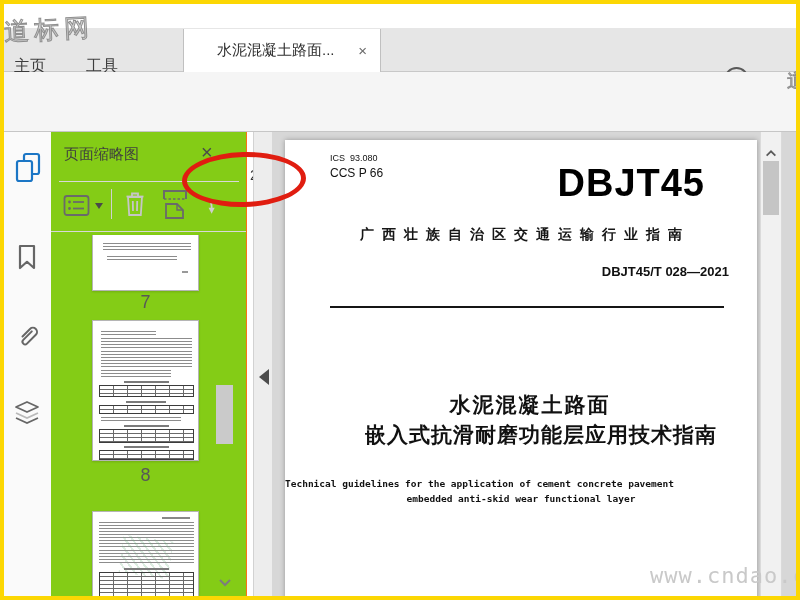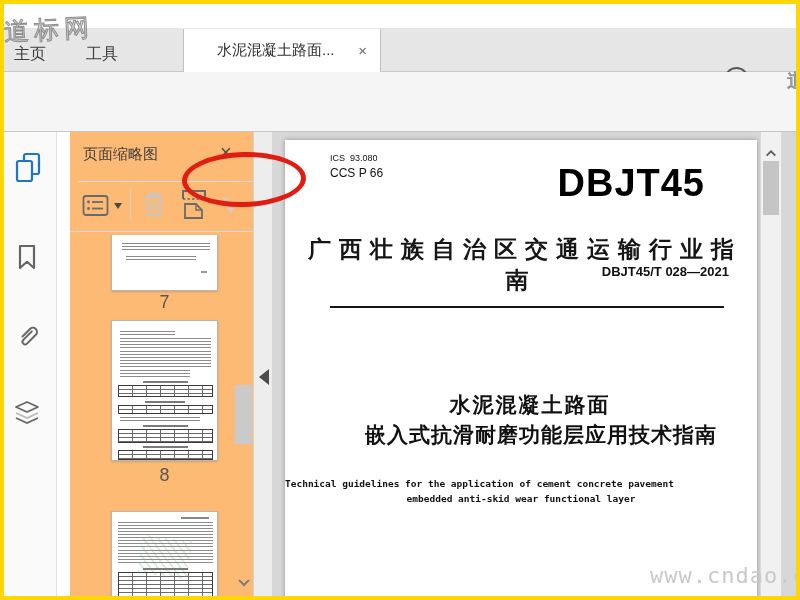--- a/index.html
+++ b/index.html
@@ -11,21 +11,21 @@
   #pdf-icon{left:8px;top:5px;width:15px;height:17px;border:1px solid #e06a5a;background:#fff;}
   #win-title{left:30px;top:4px;font-size:15px;color:#101010;white-space:nowrap;}
   #btn-min{left:702px;top:15px;width:20px;height:2px;background:#2b2b2b;}
   #btn-max{left:757px;top:8px;width:14px;height:13px;border:2px solid #2b2b2b;background:#fff;}
   .wm{color:rgba(150,150,150,.35);-webkit-text-stroke:1px #8f8f8f;
       font-family:"DejaVu Serif","Liberation Serif",serif;z-index:30;pointer-events:none;}
   #wm-top{left:4px;top:13px;font-size:25px;letter-spacing:5px;transform:rotate(-3deg);}
   #wm-side{left:787px;top:40px;width:11px;height:26px;overflow:hidden;font-size:19px;}
   
   #tabbar{left:0;top:28px;width:800px;height:44px;background:#e6e6e6;border-bottom:1px solid #c8c8c8;box-sizing:border-box;}
-  .toptab{top:4px;height:40px;line-height:44px;font-size:16px;color:#3d3d3d;}
+  .toptab{top:16px;height:40px;line-height:44px;font-size:16px;color:#3d3d3d;}
   #tab-home{left:14px;} #tab-tools{left:86px;}
   #doc-tab{left:183px;top:1px;width:198px;height:43px;background:#fff;border-left:1px solid #c0c0c0;
            border-right:1px solid #c0c0c0;box-sizing:border-box;display:flex;align-items:center;}
   #doc-tab .lbl{margin-left:33px;font-size:15px;color:#2e2e2e;white-space:nowrap;}
   #doc-tab .x{margin-left:auto;margin-right:13px;font-size:15px;color:#6a6a6a;}
   #help-btn{left:724px;top:39px;width:21px;height:21px;border:2px solid #595959;border-radius:50%;
             text-align:center;line-height:21px;font-size:14px;font-weight:bold;color:#595959;}
   
   #toolbar{left:0;top:72px;width:800px;height:60px;background:#f5f5f5;border-bottom:1px solid #c6c6c6;box-sizing:border-box;}
   .circ{width:26px;height:26px;border-radius:50%;display:flex;align-items:center;justify-content:center;}
@@ -35,21 +35,21 @@
   #page-total{left:242px;top:81px;height:44px;line-height:44px;font-size:14.5px;color:#333;}
   .vsep{width:1px;background:#c2c2c2;}
   #zoom-val{left:541px;top:81px;height:40px;line-height:40px;font-size:14px;color:#333;}
   .caret{width:0;height:0;border-left:4.5px solid transparent;border-right:4.5px solid transparent;border-top:6px solid #4a4a4a;}
   #zoom-underline{left:530px;top:120px;width:94px;height:1px;background:#b5b5b5;}
   #red-ellipse{left:182px;top:80px;width:114px;height:45px;border:5px solid #e01d10;border-radius:50%;
                transform:rotate(-1.5deg);z-index:20;pointer-events:none;}
   
   #navstrip{left:0;top:132px;width:57px;height:468px;background:#fafafa;border-right:1px solid #e2e2e2;box-sizing:border-box;}
   
-  #panel{left:70px;top:132px;width:196px;height:468px;background:#fdba74;border-right:1px solid #f97316;box-sizing:border-box;overflow:hidden;}
+  #panel{left:51px;top:132px;width:196px;height:468px;background:#84cc16;border-right:1px solid #f97316;box-sizing:border-box;overflow:hidden;}
   #panel-title{left:13px;top:13px;font-size:15px;color:#3f3f3f;}
   #panel-close{left:150px;top:9px;font-size:20px;color:#4a4a4a;}
   .pdiv{left:8px;width:180px;height:1px;background:#d8d8d8;}
   #thumbs{left:0;top:100px;width:196px;height:368px;overflow:hidden;}
   .thumb{left:41px;width:107px;background:#fff;border:1px solid #b5b5b5;box-sizing:border-box;overflow:hidden;box-shadow:0 1px 2px rgba(0,0,0,.15);}
   .tlabel{left:41px;width:107px;text-align:center;font-size:18px;color:#585858;}
   .para{background:repeating-linear-gradient(to bottom,#8c8c8c 0 1px,transparent 1px 3px);}
   .cap{background:#7a7a7a;height:2px;}
   .mtab{border:1px solid #3c3c3c;box-sizing:border-box;
         background:repeating-linear-gradient(to right,transparent 0 13px,#6a6a6a 13px 14px),
@@ -60,21 +60,21 @@
   
   #split{left:253px;top:132px;width:19px;height:468px;background:#ededed;border-left:1px solid #d2d2d2;box-sizing:border-box;}
   #collapse{left:5px;top:237px;width:0;height:0;border-top:8px solid transparent;border-bottom:8px solid transparent;border-right:10px solid #4c4c4c;}
   #docarea{left:272px;top:132px;width:528px;height:468px;background:#d7d7d7;overflow:hidden;}
   #page{left:13px;top:8px;width:472px;height:480px;background:#fff;box-shadow:0 0 5px rgba(0,0,0,.3);}
   .serif{font-family:Liberation Sans, sans-serif;}
   .mono{font-family:"DejaVu Sans Mono","Liberation Mono",monospace;}
   #d-ics{left:45px;top:13px;font-size:9px;color:#111;white-space:pre;}
   #d-ccs{left:45px;top:26px;font-size:12px;color:#111;white-space:pre;}
   #d-code{right:52px;top:22px;font-size:38px;font-weight:bold;letter-spacing:1px;color:#000;}
-  #d-org{left:0;right:0;top:94px;text-align:center;font-size:23px;font-weight:600;letter-spacing:8px;text-indent:8px;color:#161616;}
+  #d-org{left:0;right:0;top:86px;text-align:center;font-size:14px;font-weight:600;letter-spacing:8px;text-indent:8px;color:#161616;}
   #d-num{right:28px;top:124px;font-size:13px;font-weight:bold;color:#111;}
   #d-rule{left:45px;right:33px;top:166px;height:2px;background:#151515;}
   #d-t1{left:0;right:0;top:251px;text-align:center;font-size:21px;font-weight:bold;letter-spacing:2px;color:#111;margin-left:18px;}
   #d-t2{left:0;right:0;top:281px;text-align:center;font-size:21px;font-weight:bold;letter-spacing:1px;color:#111;padding-left:40px;}
   #d-en1{left:0;right:0;top:338px;text-align:left;font-size:9.5px;font-weight:bold;color:#111;}
   #d-en2{left:0;right:0;top:353px;text-align:center;font-size:9.5px;font-weight:bold;color:#111;}
   #dscroll{left:488px;top:0;width:22px;height:468px;background:#f1f1f1;border-left:1px solid #dadada;border-right:1px solid #dadada;box-sizing:border-box;}
   #dscroll-up{left:3px;top:13px;}
   #dscroll-thumb{left:2px;top:29px;width:16px;height:54px;background:#c5c5c5;}
   #wm-bottom{left:650px;top:563px;font-size:22px;color:#c9c9c9;letter-spacing:1px;z-index:15;

